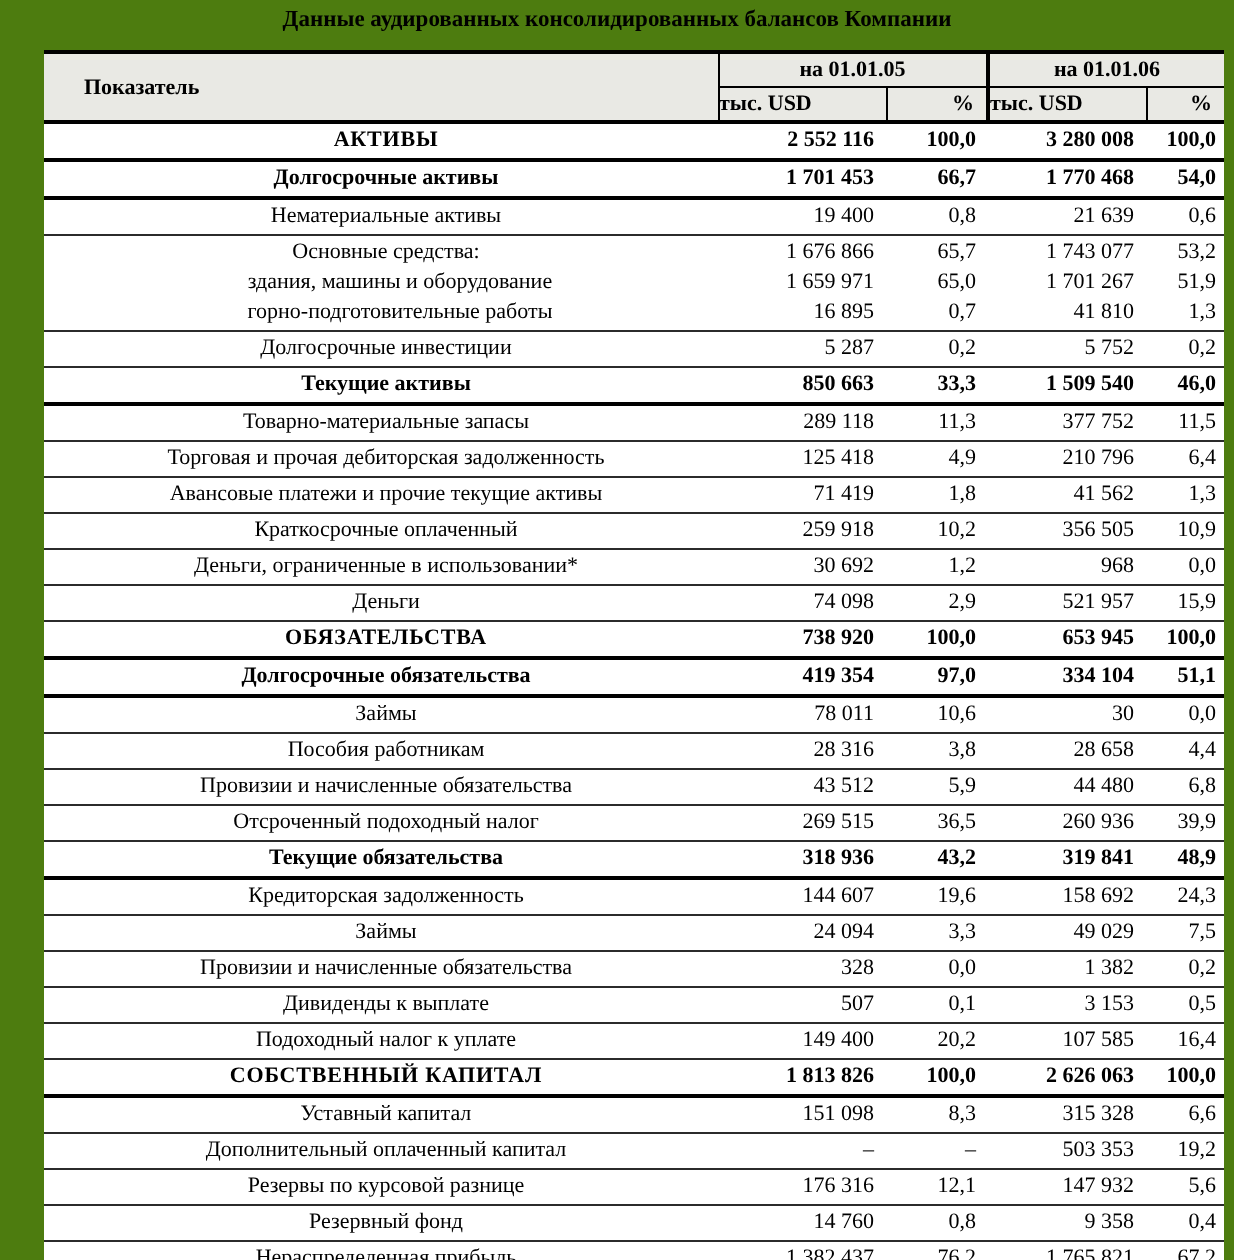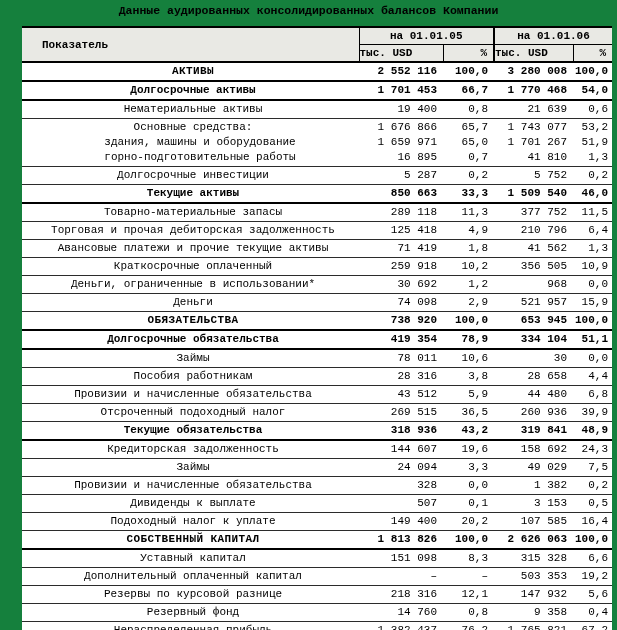--- a/index.html
+++ b/index.html
@@ -1,19 +1,19 @@
 <!DOCTYPE html>
 <html style="--header-bg: #e9e9e4; --border: #000000;"><head>
 <meta charset="utf-8">
 <style>
   :root { --header-bg:#e9e9e4; --border:#000; }
   html,body { margin:0; padding:0; background:#fff; }
   .page {
     width:617px; height:630px; overflow:hidden; box-sizing:border-box;
-    font-family:Liberation Mono, monospace; color:#000; background:#15803d;
+    font-family:Liberation Serif, serif; color:#000; background:#4d7c0f;
   }
   .title {
     text-align:center; font-weight:bold; font-size:11.5px;
     padding-top:4px; margin-bottom:9px;
   }
   table.balance {
     border-collapse:collapse; table-layout:fixed;
     width:590px; margin-left:22px; font-size:11px;
   }
   
@@ -306,21 +306,21 @@
           </td>
         </tr>
         <tr class="b">
           <td class="label">
             <div>Долгосрочные обязательства</div>
           </td>
           <td class="num">
             <div>419 354</div>
           </td>
           <td class="num">
-            <div>78,9</div>
+            <div>97,0</div>
           </td>
           <td class="num">
             <div>334 104</div>
           </td>
           <td class="num last">
             <div>51,1</div>
           </td>
         </tr>
         <tr>
           <td class="label">
@@ -541,21 +541,21 @@
           </td>
           <td class="num last">
             <div>19,2</div>
           </td>
         </tr>
         <tr>
           <td class="label">
             <div>Резервы по курсовой разнице</div>
           </td>
           <td class="num">
-            <div>218 316</div>
+            <div>176 316</div>
           </td>
           <td class="num">
             <div>12,1</div>
           </td>
           <td class="num">
             <div>147 932</div>
           </td>
           <td class="num last">
             <div>5,6</div>
           </td>

